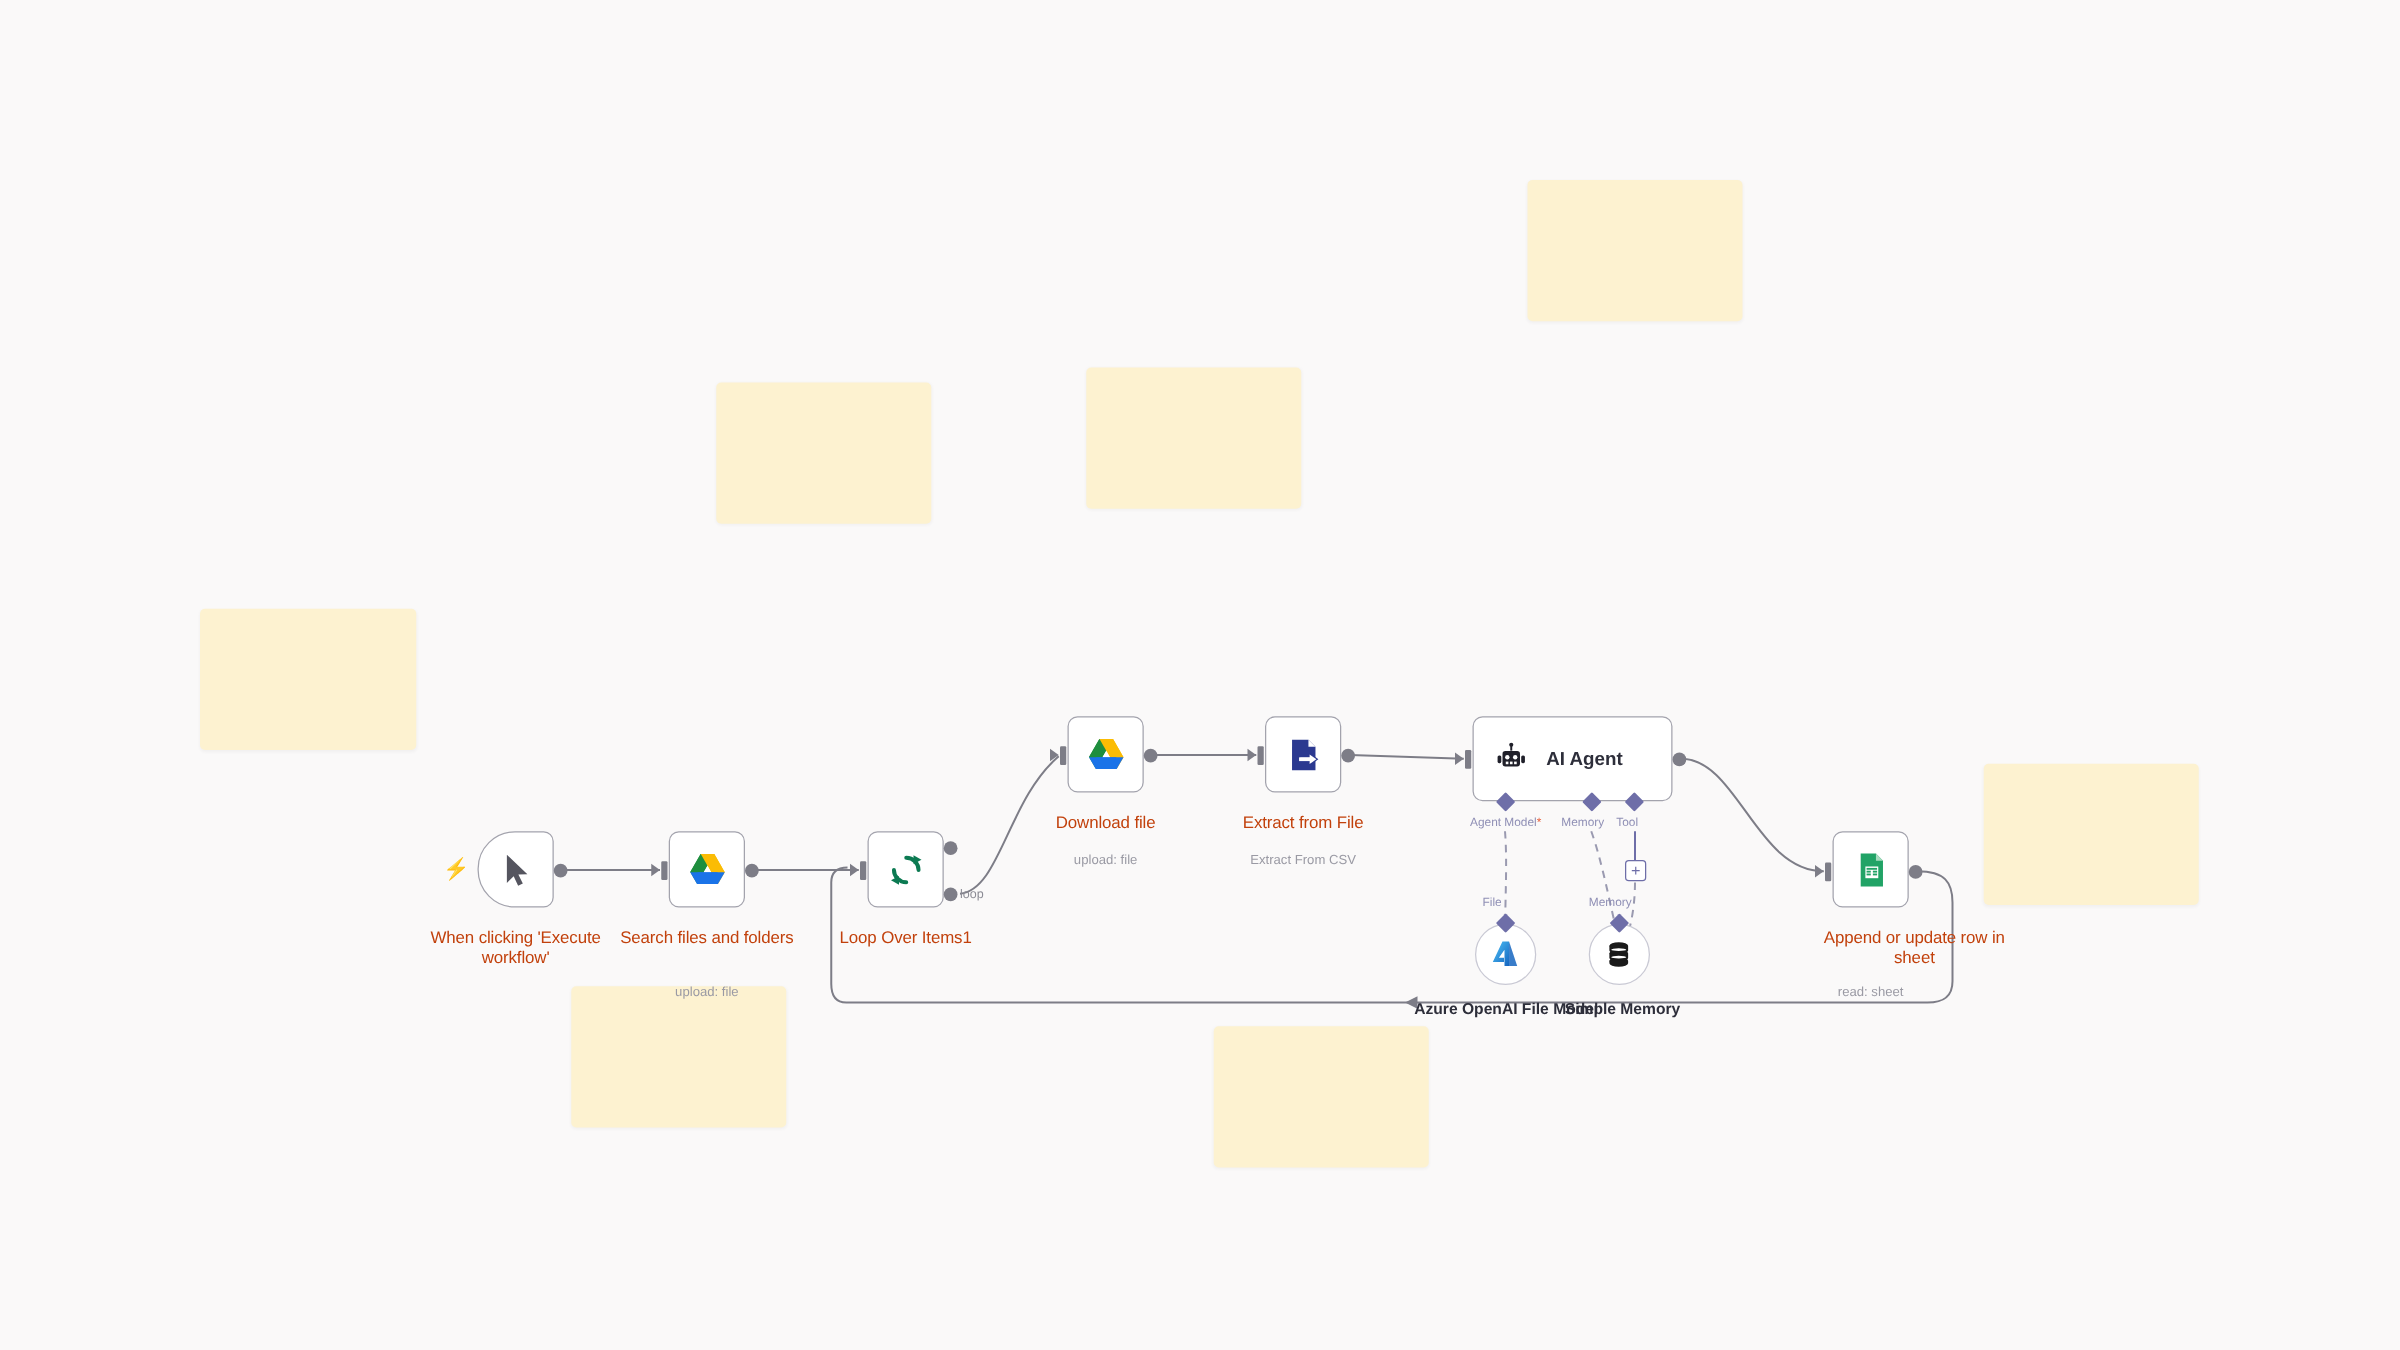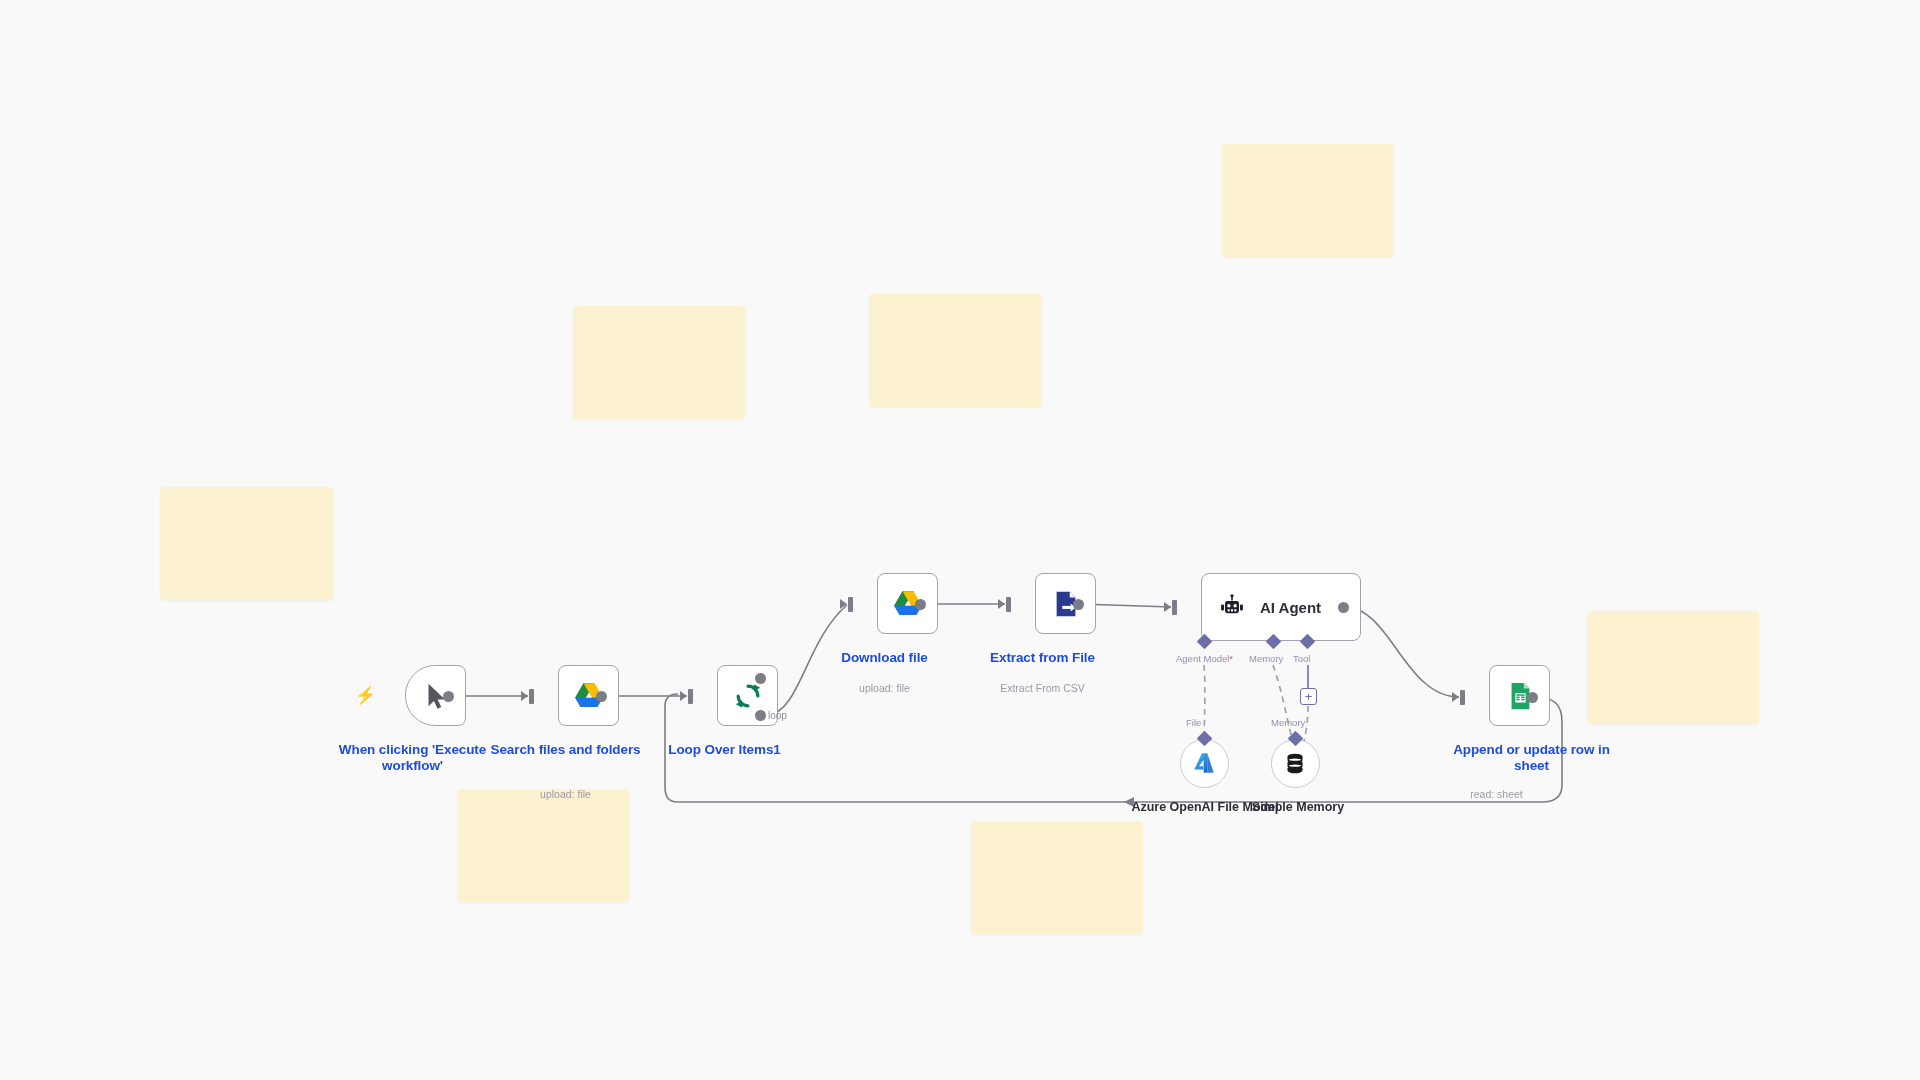--- a/index.html
+++ b/index.html
@@ -47,36 +47,35 @@
   }
   
   .node {
     position: absolute;
     background: #ffffff;
     border: 1.5px solid #a3a3ad;
     border-radius: 8px;
     display: flex;
     align-items: center;
     justify-content: center;
-    margin-left: 23px;
   }
   .node.trigger {
     border-top-left-radius: 30px;
     border-bottom-left-radius: 30px;
   }
   .node.wide {
     justify-content: flex-start;
     padding-left: 16px;
   }
   .node-label {
     position: absolute;
     text-align: center;
     font-size: 13.5px;
-    font-weight: 700;
-    color: #1d4ed8;
+    font-weight: 400;
+    color: #c2410c;
     line-height: 1.18;
     letter-spacing: -0.1px;
   }
   .node-sublabel {
     position: absolute;
     text-align: center;
     font-size: 10.5px;
     color: #9a9aa4;
     line-height: 1.2;
     margin-top: 16px;

